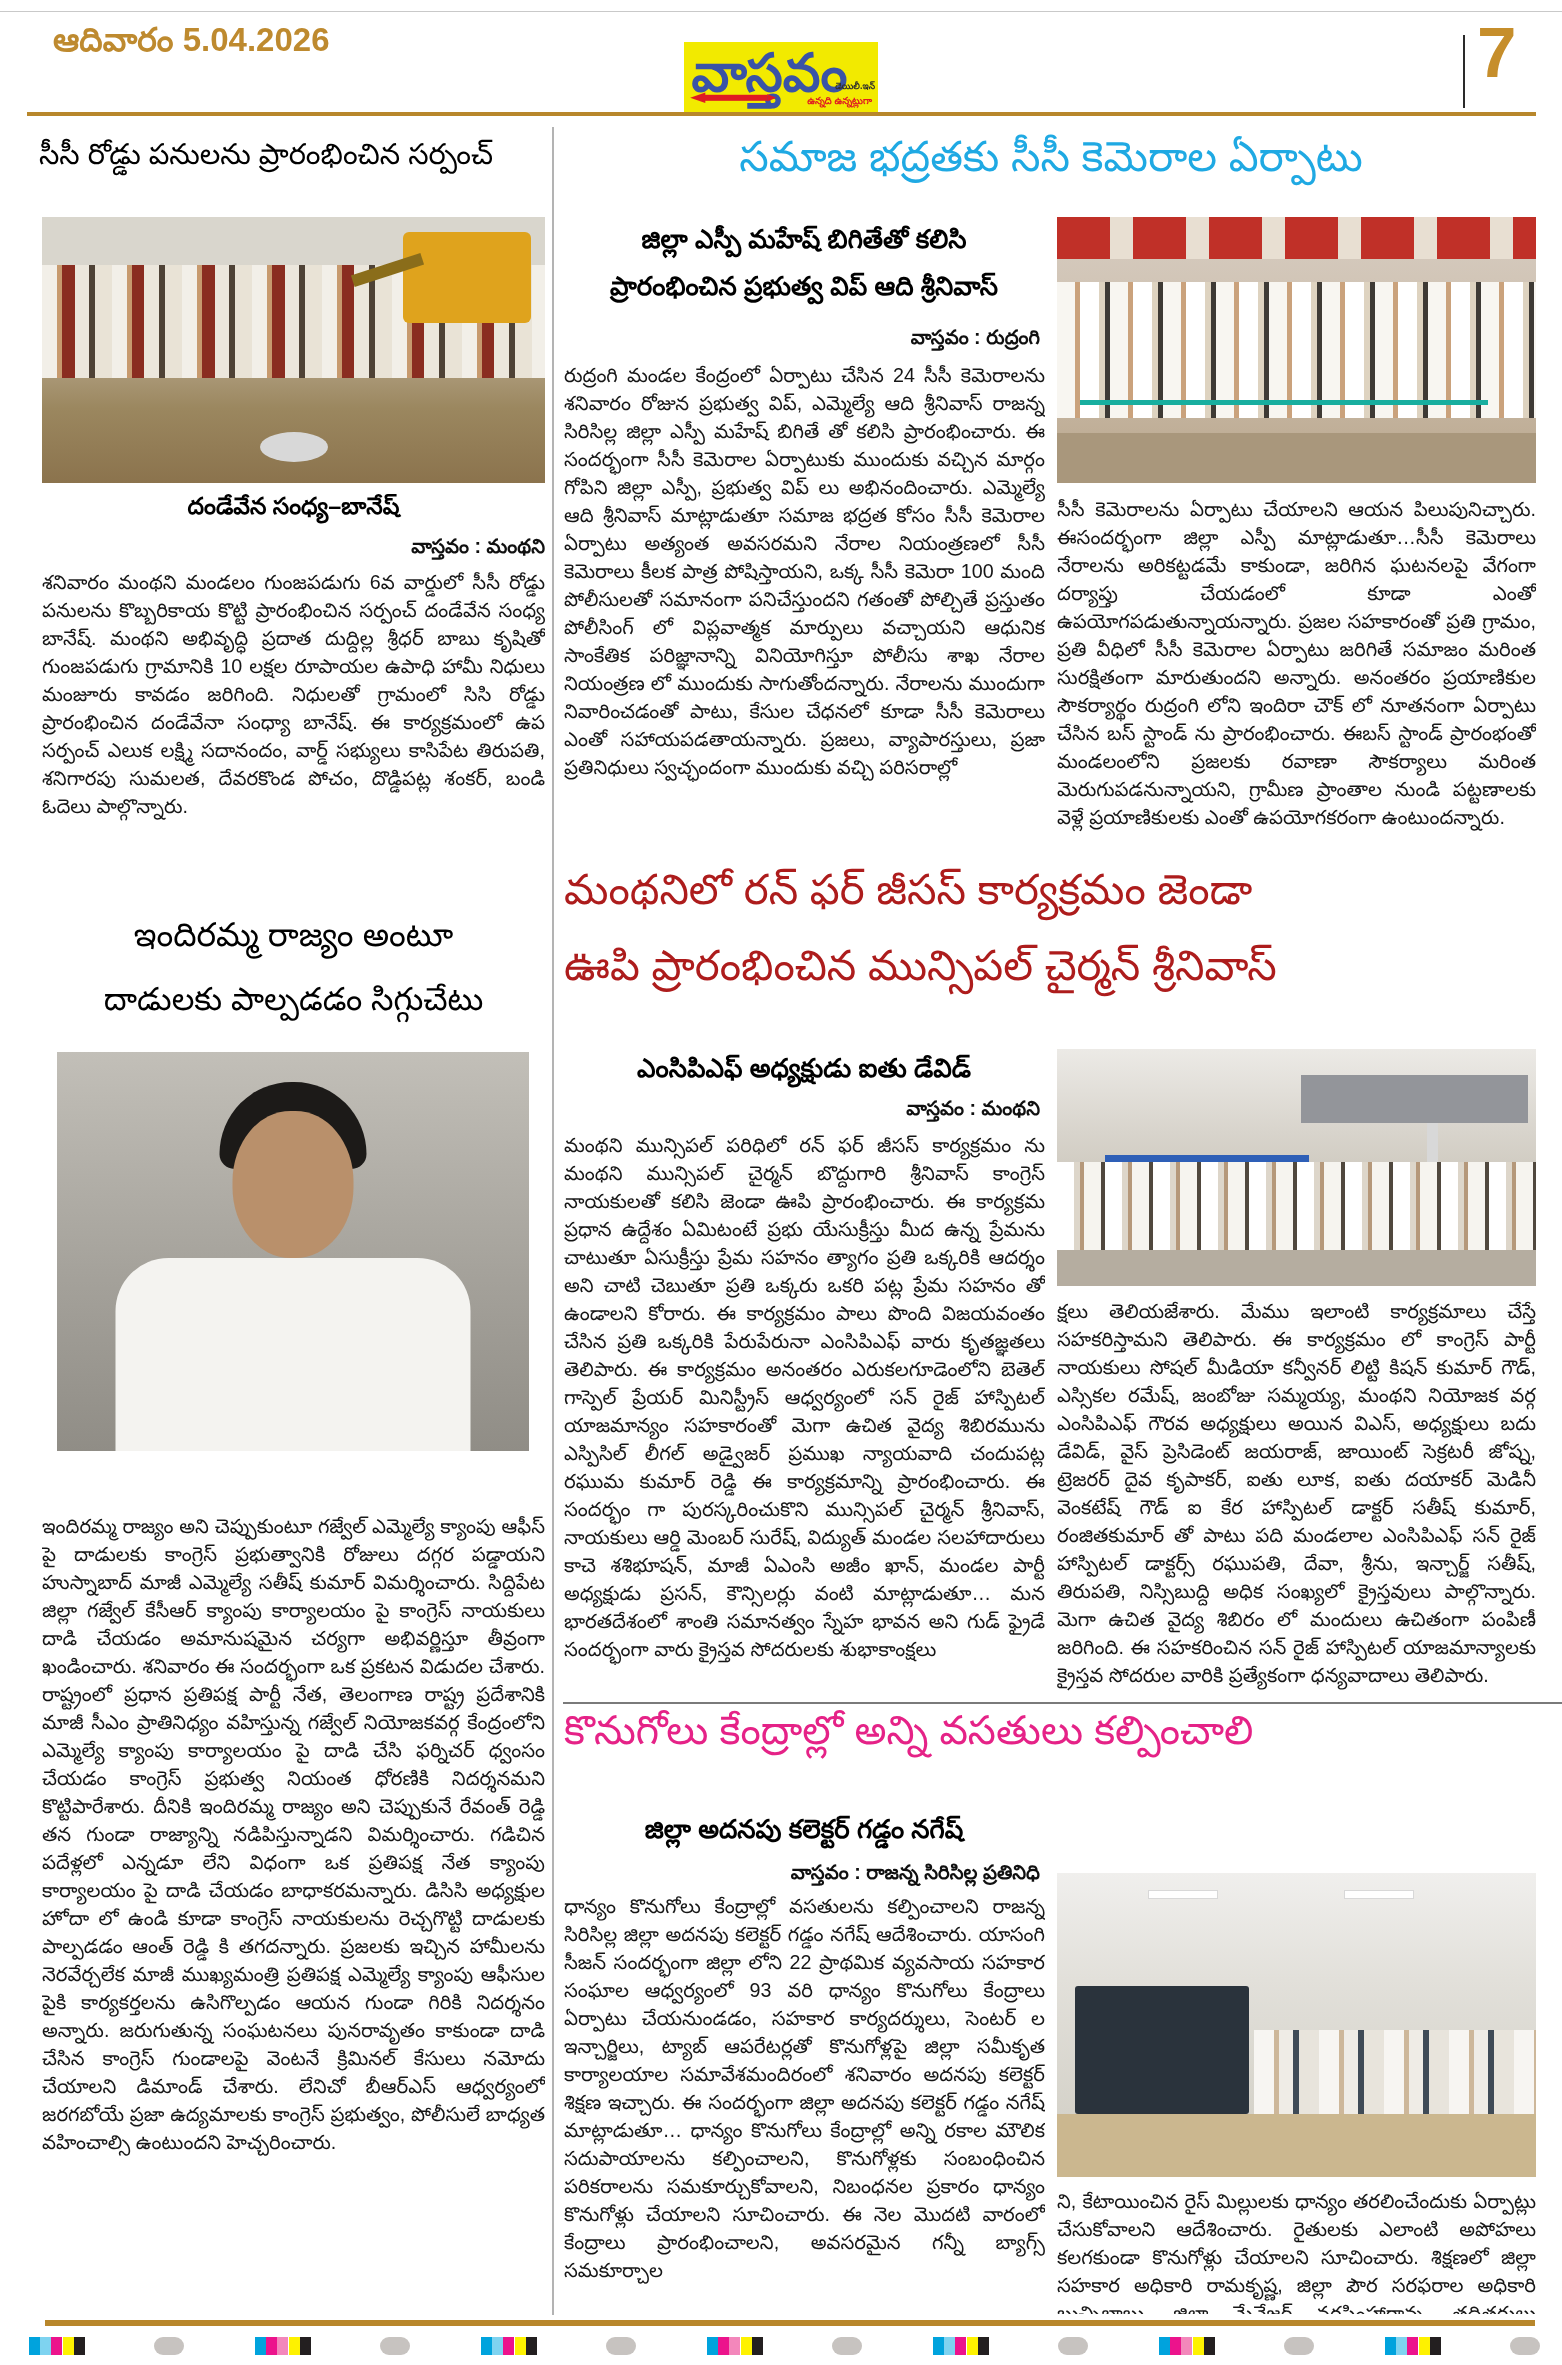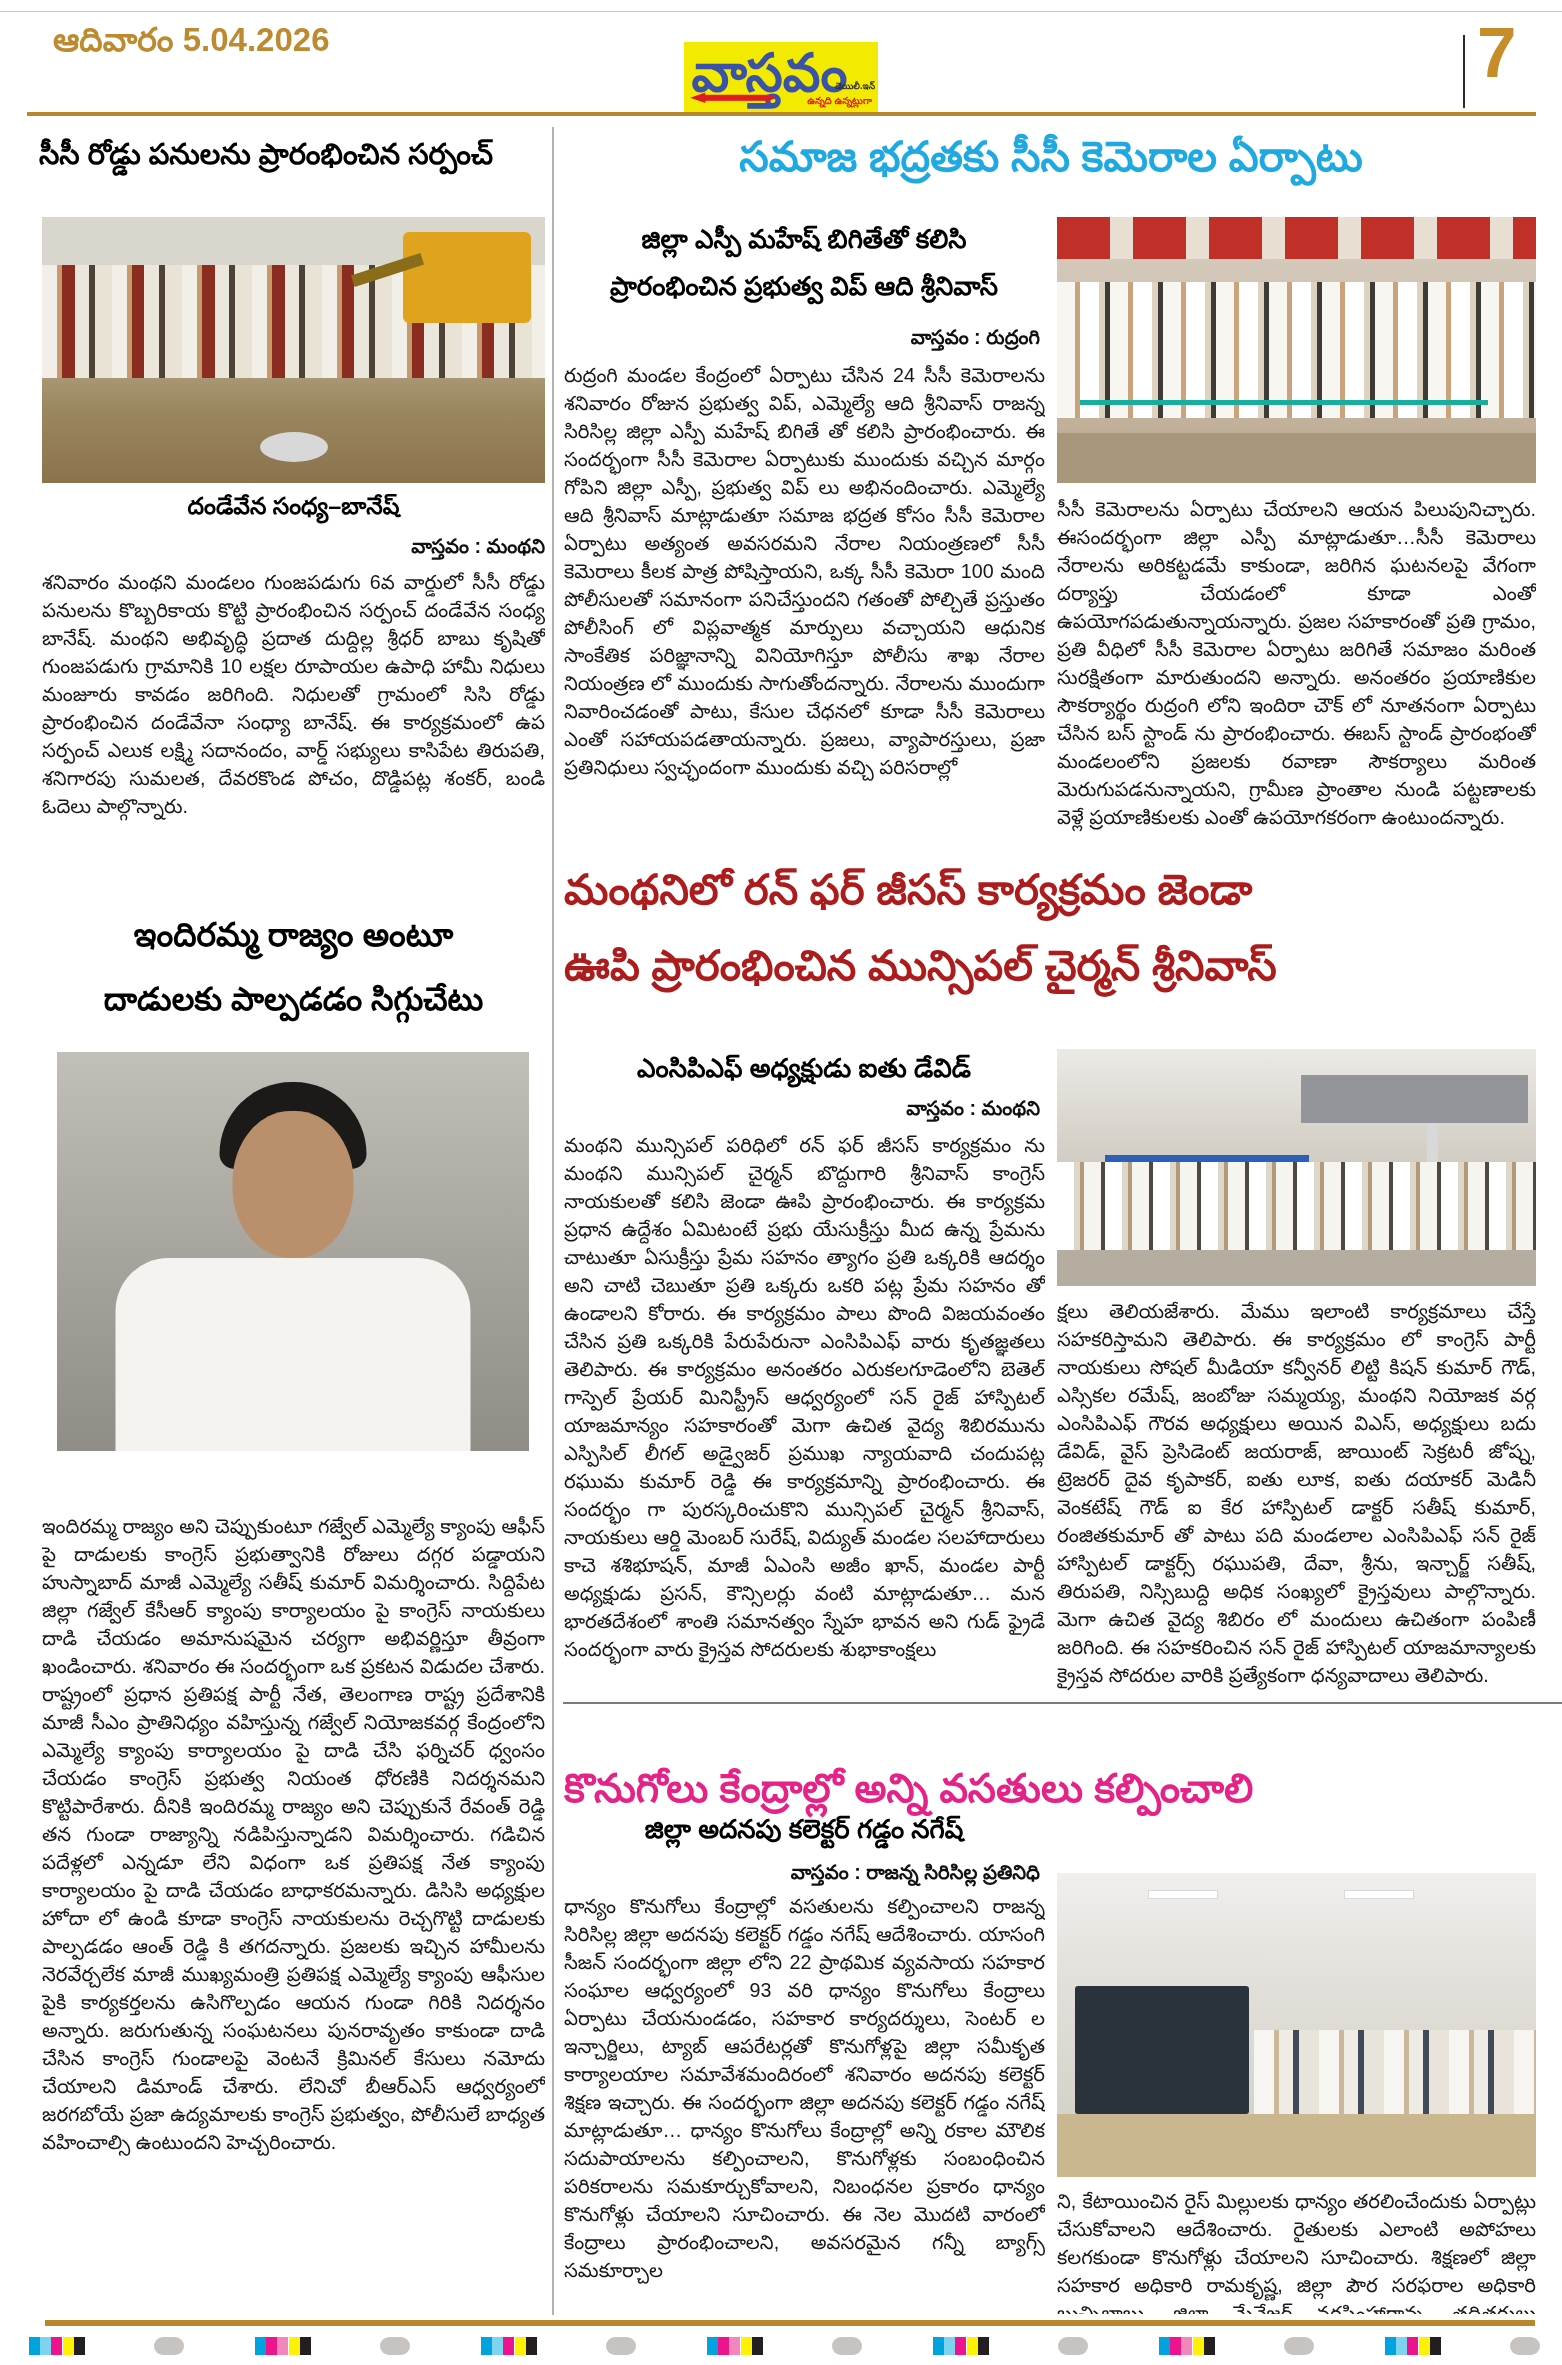--- a/index.html
+++ b/index.html
@@ -1,18 +1,18 @@
 <!DOCTYPE html>
 <html style="font-size:12px"><head>
 <meta charset="utf-8">
 <style>
   html,body{margin:0;padding:0;background:#ffffff;font-family:"Liberation Sans",sans-serif;}
   #page{position:relative;width:1562px;height:2366px;background:#ffffff;overflow:hidden;margin:0 auto;}
   .abs{position:absolute;}
-  .hl{font-weight:700;color:#000;white-space:nowrap;}
+  .hl{font-weight:400;color:#000;white-space:nowrap;}
   .body-text{font-size:19.7px;line-height:28px;text-align:justify;color:#161616;overflow:hidden;}
   .caption{font-weight:700;text-align:center;color:#000;}
   .dateline{font-weight:700;text-align:right;font-size:19.7px;color:#101010;}
   .subhead{font-weight:700;text-align:center;font-size:26px;color:#000;line-height:35px;}
   .photo{overflow:hidden;}
   .rule-gold{background:#B8872B;}
   .pb-sq{position:absolute;top:0;width:11.3px;height:18px;}
   .pb-pill{position:absolute;top:0;width:30px;height:18px;border-radius:9px;background:#C7C3C0;}
 </style>
 </head>
@@ -90,21 +90,21 @@
     <div class="abs" style="right:98px;top:74px;width:10.6px;height:85px;background:#d8d8d8;"></div>
     <div class="abs" style="left:48px;top:106px;width:204px;height:47px;background:#2E5FB7;"></div>
     <div class="abs" style="left:0;top:113px;width:100%;height:88px;background:repeating-linear-gradient(90deg,#ffffff 0 16.6px,#ddd6ca 16.6px 23px,#b5987a 23px 27px,#f6f4ef 27px 44px,#50483e 44px 48px);"></div>
     <div class="abs" style="left:0;bottom:0;width:100%;height:36px;background:#b5ada0;"></div>
   </div>
 
   <div class="abs body-text" style="left:564px;top:1131px;width:481px;height:561px;">మంథని మున్సిపల్ పరిధిలో రన్ ఫర్ జీసస్ కార్యక్రమం ను మంథని మున్సిపల్ చైర్మన్ బొద్దుగారి శ్రీనివాస్ కాంగ్రెస్ నాయకులతో కలిసి జెండా ఊపి ప్రారంభించారు. ఈ కార్యక్రమ ప్రధాన ఉద్దేశం ఏమిటంటే ప్రభు యేసుక్రీస్తు మీద ఉన్న ప్రేమను చాటుతూ ఏసుక్రీస్తు ప్రేమ సహనం త్యాగం ప్రతి ఒక్కరికి ఆదర్శం అని చాటి చెబుతూ ప్రతి ఒక్కరు ఒకరి పట్ల ప్రేమ సహనం తో ఉండాలని కోరారు. ఈ కార్యక్రమం పాలు పొంది విజయవంతం చేసిన ప్రతి ఒక్కరికి పేరుపేరునా ఎంసిపిఎఫ్ వారు కృతజ్ఞతలు తెలిపారు. ఈ కార్యక్రమం అనంతరం ఎరుకలగూడెంలోని బెతెల్ గాస్పెల్ ప్రేయర్ మినిస్ట్రీస్ ఆధ్వర్యంలో సన్ రైజ్ హాస్పిటల్ యాజమాన్యం సహకారంతో మెగా ఉచిత వైద్య శిబిరమును ఎస్పిసిల్ లీగల్ అడ్వైజర్ ప్రముఖ న్యాయవాది చందుపట్ల రఘుమ కుమార్ రెడ్డి ఈ కార్యక్రమాన్ని ప్రారంభించారు. ఈ సందర్భం గా పురస్కరించుకొని మున్సిపల్ చైర్మన్ శ్రీనివాస్, నాయకులు ఆర్డి మెంబర్ సురేష్, విద్యుత్ మండల సలహాదారులు కాచె శశిభూషన్, మాజీ ఏఎంసి అజీం ఖాన్, మండల పార్టీ అధ్యక్షుడు ప్రసన్, కౌన్సిలర్లు వంటి మాట్లాడుతూ… మన భారతదేశంలో శాంతి సమానత్వం స్నేహ భావన అని గుడ్ ఫ్రైడే సందర్భంగా వారు క్రైస్తవ సోదరులకు శుభాకాంక్షలు</div>
   <div class="abs body-text" style="left:1057px;top:1297px;width:479px;height:395px;">క్షలు తెలియజేశారు. మేము ఇలాంటి కార్యక్రమాలు చేస్తే సహకరిస్తామని తెలిపారు. ఈ కార్యక్రమం లో కాంగ్రెస్ పార్టీ నాయకులు సోషల్ మీడియా కన్వీనర్ లిట్టి కిషన్ కుమార్ గౌడ్, ఎస్సికల రమేష్, జంబోజు సమ్మయ్య, మంథని నియోజక వర్గ ఎంసిపిఎఫ్ గౌరవ అధ్యక్షులు అయిన విఎస్, అధ్యక్షులు బదు డేవిడ్, వైస్ ప్రెసిడెంట్ జయరాజ్, జాయింట్ సెక్రటరీ జోష్న, ట్రెజరర్ దైవ కృపాకర్, ఐతు లూక, ఐతు దయాకర్ మెడినీ వెంకటేష్ గౌడ్ ఐ కేర హాస్పిటల్ డాక్టర్ సతీష్ కుమార్, రంజితకుమార్ తో పాటు పది మండలాల ఎంసిపిఎఫ్ సన్ రైజ్ హాస్పిటల్ డాక్టర్స్ రఘుపతి, దేవా, శ్రీను, ఇన్చార్జ్ సతీష్, తిరుపతి, నిస్సిబుద్ది అధిక సంఖ్యలో క్రైస్తవులు పాల్గొన్నారు. మెగా ఉచిత వైద్య శిబిరం లో మందులు ఉచితంగా పంపిణీ జరిగింది. ఈ సహకరించిన సన్ రైజ్ హాస్పిటల్ యాజమాన్యాలకు క్రైస్తవ సోదరుల వారికి ప్రత్యేకంగా ధన్యవాదాలు తెలిపారు.</div>
 
   <div class="abs" style="left:563px;top:1702px;width:999px;height:1.5px;background:#7a7a7a;"></div>
-  <div class="abs hl" style="left:564px;top:1766px;font-size:40px;color:#E52287;">కొనుగోలు కేంద్రాల్లో అన్ని వసతులు కల్పించాలి</div>
+  <div class="abs hl" style="left:564px;top:1708px;font-size:40px;color:#E52287;">కొనుగోలు కేంద్రాల్లో అన్ని వసతులు కల్పించాలి</div>
   <div class="abs subhead" style="left:568px;top:1812px;width:472px;">జిల్లా అదనపు కలెక్టర్ గడ్డం నగేష్</div>
   <div class="abs dateline" style="left:568px;top:1861px;width:472px;">వాస్తవం : రాజన్న సిరిసిల్ల ప్రతినిధి</div>
 
   <div class="abs photo" style="left:1057px;top:1873px;width:479px;height:304px;background:linear-gradient(180deg,#f0efed 0%,#e2e0da 35%,#cfccc2 100%);">
     <div class="abs" style="left:91px;top:16.6px;width:68px;height:7.6px;background:#ffffff;border:0.8px solid #d8d8d8;"></div>
     <div class="abs" style="left:287px;top:16.6px;width:68px;height:7.6px;background:#ffffff;border:0.8px solid #d8d8d8;"></div>
     <div class="abs" style="left:18px;top:113px;width:174px;height:128px;background:#2A333C;border-radius:3px;"></div>
     <div class="abs" style="left:197px;top:157px;width:283px;height:85px;background:repeating-linear-gradient(90deg,#f7f5f2 0 19.7px,#cdb79a 19.7px 25px,#efece6 25px 39px,#3f4b57 39px 45px,#e8e4dc 45px 65px);"></div>
     <div class="abs" style="left:0;bottom:0;width:100%;height:63px;background:#cbb78f;"></div>
   </div>

